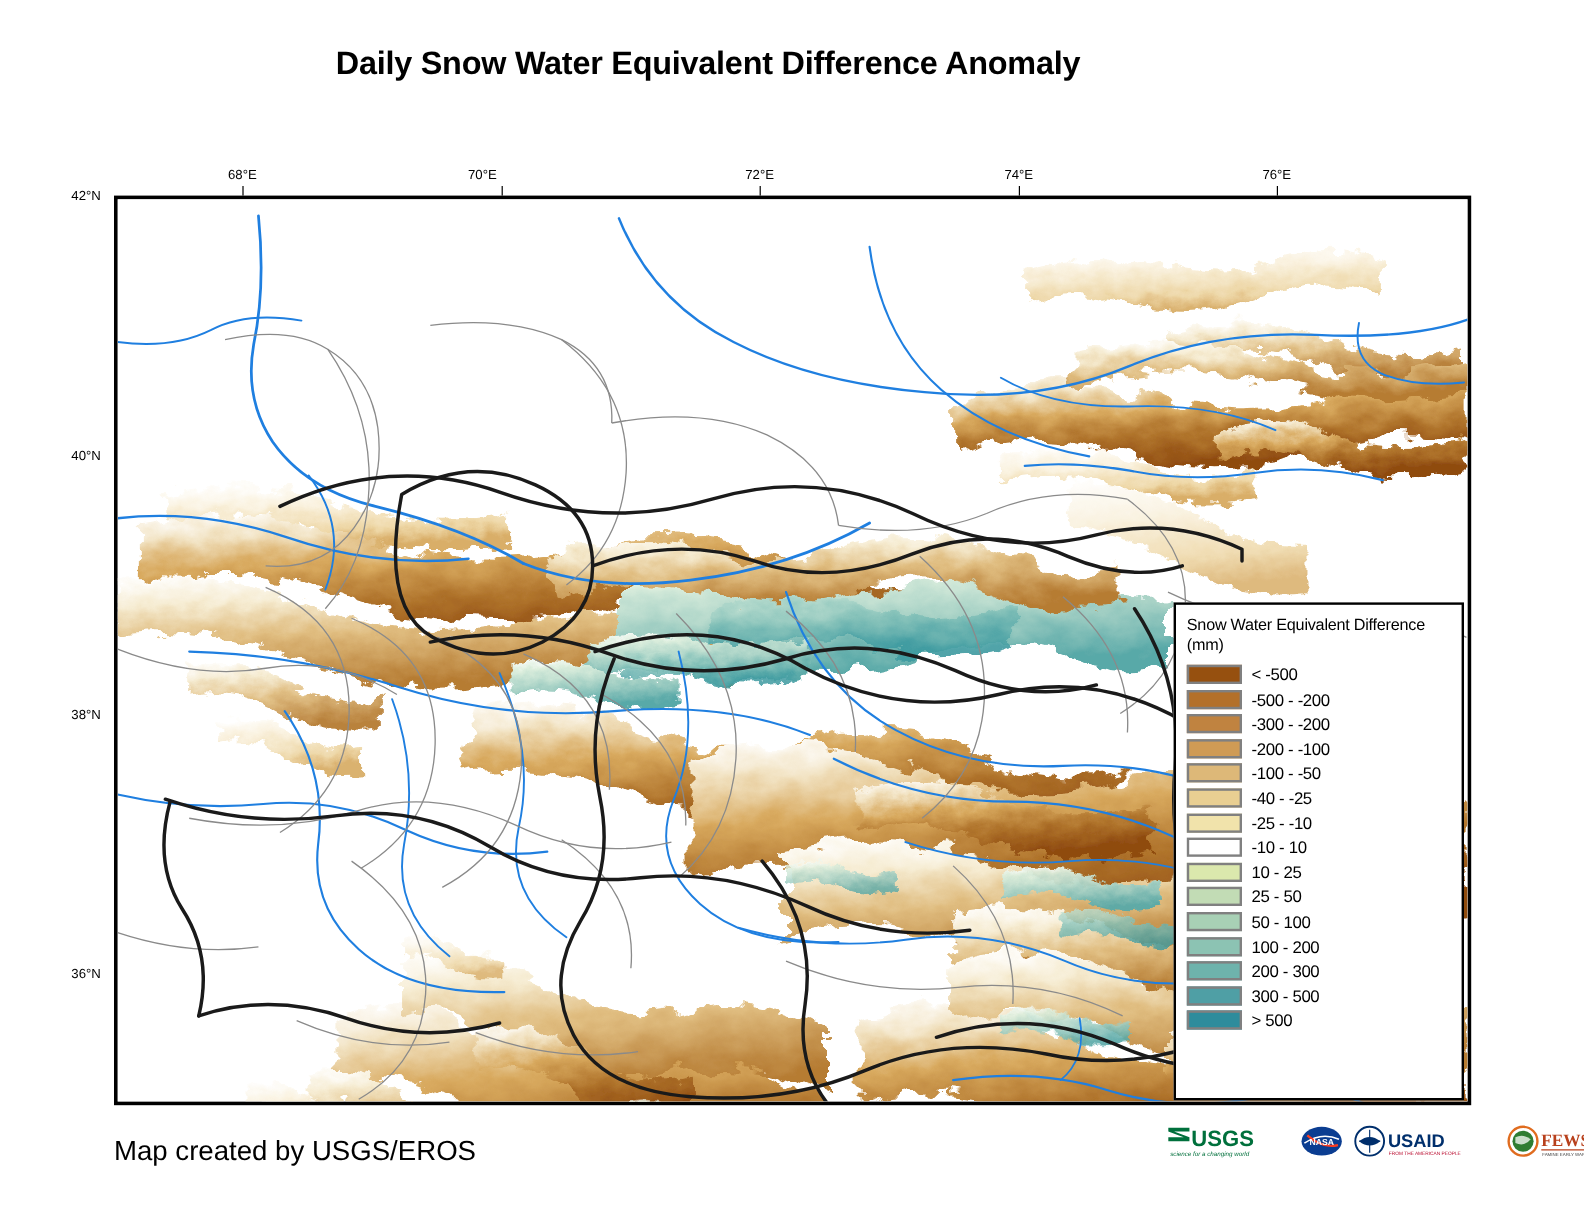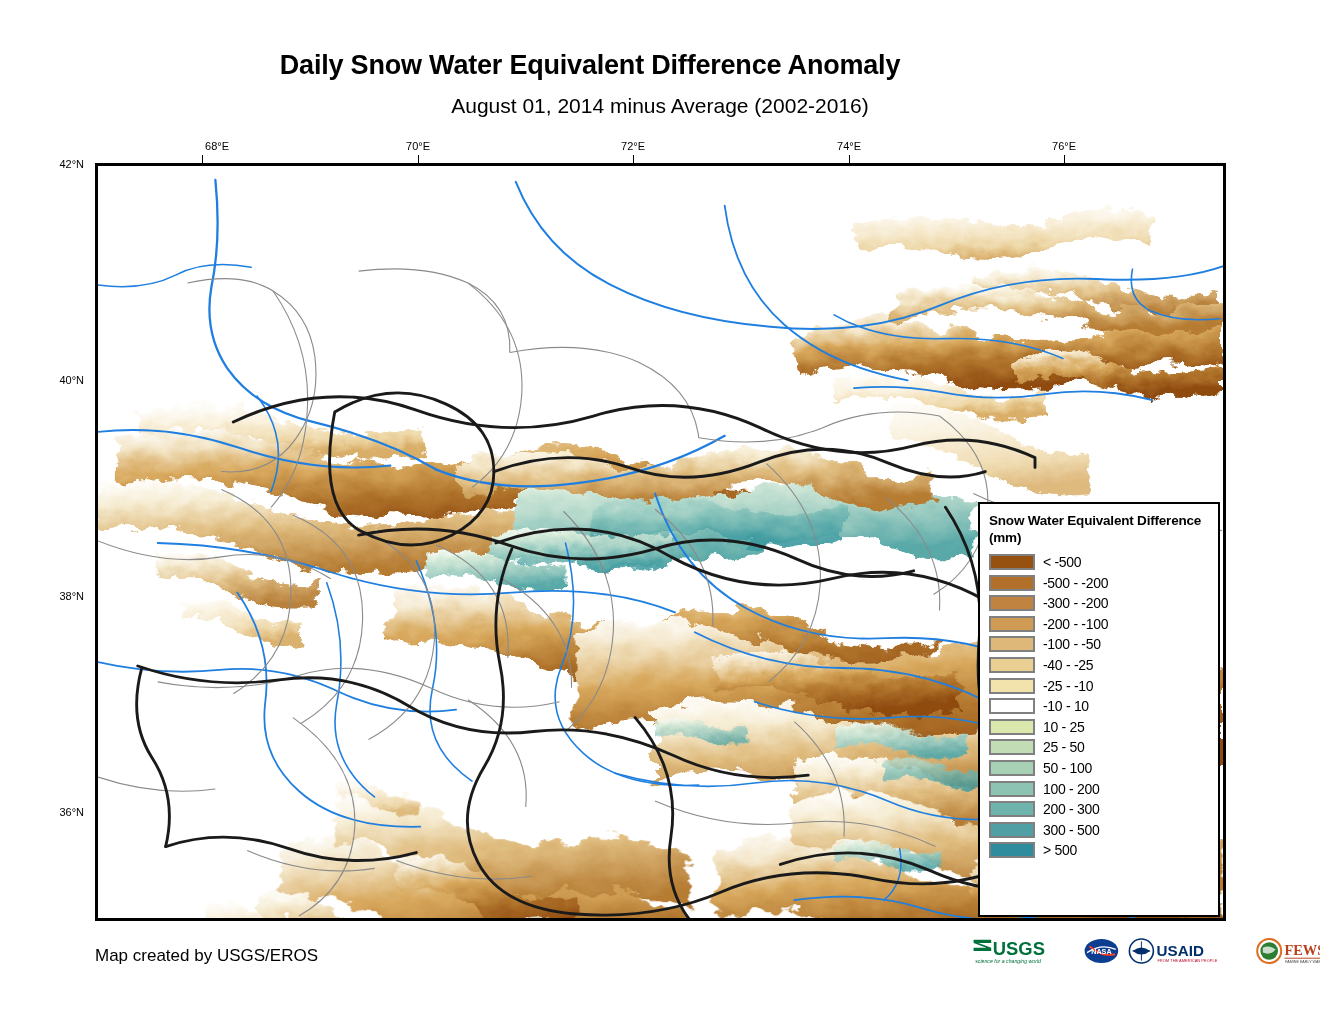--- a/index.html
+++ b/index.html
@@ -11,21 +11,20 @@
     overflow: hidden;
   }
   #page { position: relative; width: 1320px; height: 1020px; background: #fff; }
 
   
   #title {
     position: absolute; left: 0; top: 38px; width: 1180px;
     text-align: center;
     font-size: 27px; font-weight: bold; color: #000;
     letter-spacing: -0.2px;
-    margin-top: 12px;
   }
   #subtitle {
     position: absolute; left: 0; top: 94px; width: 1320px;
     text-align: center;
     font-size: 21px; font-weight: normal; color: #000;
   }
 
   
   #map-frame {
     position: absolute; left: 95px; top: 163px;
@@ -56,21 +55,21 @@
 
   
   #legend {
     position: absolute; left: 978px; top: 502px;
     width: 242px; height: 415px;
     background: #ffffff;
     border: 2px solid #000;
     padding: 9px 0 0 9px;
   }
   #legend-title {
-    font-size: 13.5px; font-weight: bold; color: #000;
+    font-size: 13.5px; font-weight: normal; color: #000;
     line-height: 1.25; width: 215px; margin-bottom: 5px;
     letter-spacing: -0.2px;
   }
   .legend-row {
     display: flex; align-items: center; height: 20.6px;
   }
   .legend-swatch {
     width: 46px; height: 16px;
     border: 2px solid #808080;
     flex: 0 0 auto;
@@ -80,40 +79,39 @@
     letter-spacing: -0.3px;
   }
   #legend-source {
     margin-top: 7px; font-size: 11.5px; color: #000; line-height: 1.35;
     width: 222px; letter-spacing: -0.1px;
   }
 
   
   #footer-credit {
     position: absolute; left: 95px; top: 946px;
-    font-size: 17px; color: #000;
+    font-size: 23px; color: #000;
   }
   #logos {
     position: absolute; left: 972px; top: 934px;
     display: flex; align-items: center; gap: 7px; height: 34px;
   }
   .logo { height: 32px; display: block; }
 </style>
 </head>
 <body>
 
 <div id="page">
 
   <div id="title">Daily Snow Water Equivalent Difference Anomaly</div>
-  <div id="subtitle">August 01, 2014 minus Average (2002-2016)</div>
 
   <div id="axis-layer">
-      <div class="lon-label" style="left: 217px;">68°E</div>
+      <div class="lon-label" style="left: 202px;">68°E</div>
       <div class="lon-tick" style="left: 202px;"></div>
-      <div class="lon-label" style="left: 418px;">70°E</div>
+      <div class="lon-label" style="left: 402px;">70°E</div>
       <div class="lon-tick" style="left: 418px;"></div>
       <div class="lon-label" style="left: 633px;">72°E</div>
       <div class="lon-tick" style="left: 633px;"></div>
       <div class="lon-label" style="left: 849px;">74°E</div>
       <div class="lon-tick" style="left: 849px;"></div>
       <div class="lon-label" style="left: 1064px;">76°E</div>
       <div class="lon-tick" style="left: 1064px;"></div>
       <div class="lat-label" style="top: 164px;">42°N</div>
       <div class="lat-tick" style="top: 164px;"></div>
       <div class="lat-label" style="top: 380px;">40°N</div>

